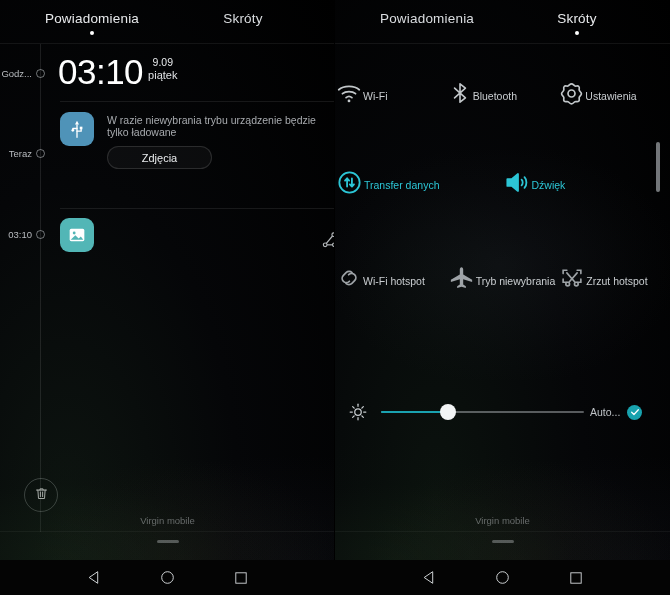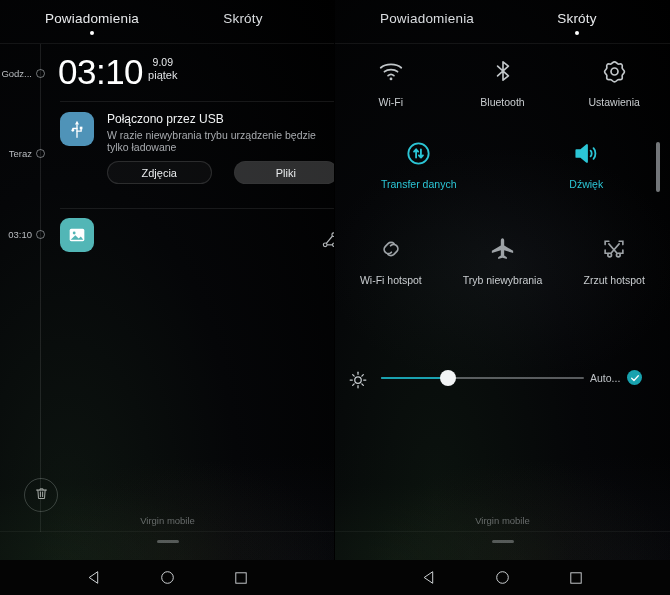--- a/index.html
+++ b/index.html
@@ -71,29 +71,29 @@
 
   
   .trash-btn {
     position:absolute; left:24px; top:478px; width:34px; height:34px; border-radius:50%;
     border:1px solid rgba(190,200,195,0.30); display:flex; align-items:center; justify-content:center;
   }
 
   
   .tiles { position:absolute; left:0; top:52px; width:100%; }
   .tile-row { display:flex; }
-  .tile { flex:1; display:flex; flex-direction:column; align-items:center; }
+  .tile { flex:1; display:flex; flex-direction:row; align-items:center; }
   .tile-ic { height:38px; display:flex; align-items:center; justify-content:center; }
   .tile-lb { margin-top:6px; font-size:10.5px; text-align:center; line-height:13px; color:#c9cdd0; }
   .tile.on .tile-lb { color:#2cc6d6; }
 
   .scrollbar { position:absolute; right:10px; top:142px; width:4px; height:50px; border-radius:2px; background:rgba(210,215,220,0.55); }
 
   
-  .bright { position:absolute; left:0; top:370px; width:100%; height:32px; display:flex; align-items:flex-start; }
+  .bright { position:absolute; left:0; top:396px; width:100%; height:32px; display:flex; align-items:center; }
   .bright-ic { width:46px; display:flex; justify-content:center; }
   .slider { position:relative; flex:1; height:16px; }
   .slider-track { position:absolute; top:7px; left:0; width:100%; height:1.5px; background:rgba(190,195,200,0.45); border-radius:1px; }
   .slider-fill  { position:absolute; top:7px; left:0; width:33%; height:1.5px; background:#1aa2b0; border-radius:1px; }
   .slider-knob  { position:absolute; top:0; left:33%; width:16px; height:16px; margin-left:-8px; border-radius:50%; background:#f2f4f5; }
   .auto-wrap { width:86px; display:flex; align-items:center; justify-content:flex-start; gap:7px; padding-left:6px; }
   .auto-lb { font-size:10.5px; color:#bfc3c7; }
   .auto-chk { width:15px; height:15px; border-radius:50%; background:#18a2ae; display:flex; align-items:center; justify-content:center; }
 
   
@@ -149,26 +149,24 @@
         <svg width="20" height="20" viewBox="0 0 24 24" fill="none" stroke="#fff" stroke-width="1.6" stroke-linecap="round" stroke-linejoin="round">
           <line x1="12" y1="22" x2="12" y2="7"></line>
           <polygon points="12,2 9.6,6.5 14.4,6.5" fill="#fff" stroke="none"></polygon>
           <circle cx="7" cy="13.6" r="1.6" fill="#fff" stroke="none"></circle>
           <path d="M7 13.6 L7 11.4 L12 11.4"></path>
           <rect x="15.3" y="9.2" width="3.2" height="3.2" fill="#fff" stroke="none"></rect>
           <path d="M17 12.4 L17 14.6 L12 14.6"></path>
         </svg>
       </div>
       <div class="notif-body">
-        <div class="notif-title">Połączono przez USB</div>
         <div class="notif-text">W razie niewybrania trybu urządzenie będzie tylko ładowane</div>
       </div>
       <div class="notif-actions">
         <div class="act-btn outline">Zdjęcia</div>
-        <div class="act-btn filled">Pliki</div>
       </div>
     </div>
 
     <div class="n-divider" style="top:208px"></div>
 
     <div class="notif" style="top:218px">
       <div class="notif-icon" style="background:#52b6b6">
         <svg width="20" height="20" viewBox="0 0 24 24">
           <rect x="3.2" y="4.6" width="17.6" height="14.8" rx="2" fill="#fff"></rect>
           <circle cx="8.6" cy="9.6" r="1.7" fill="#52b6b6"></circle>

